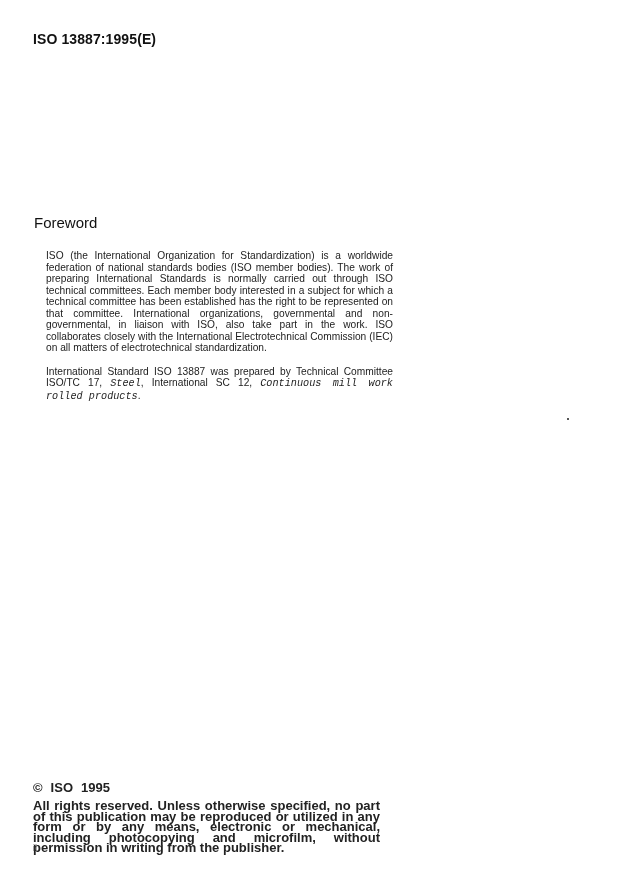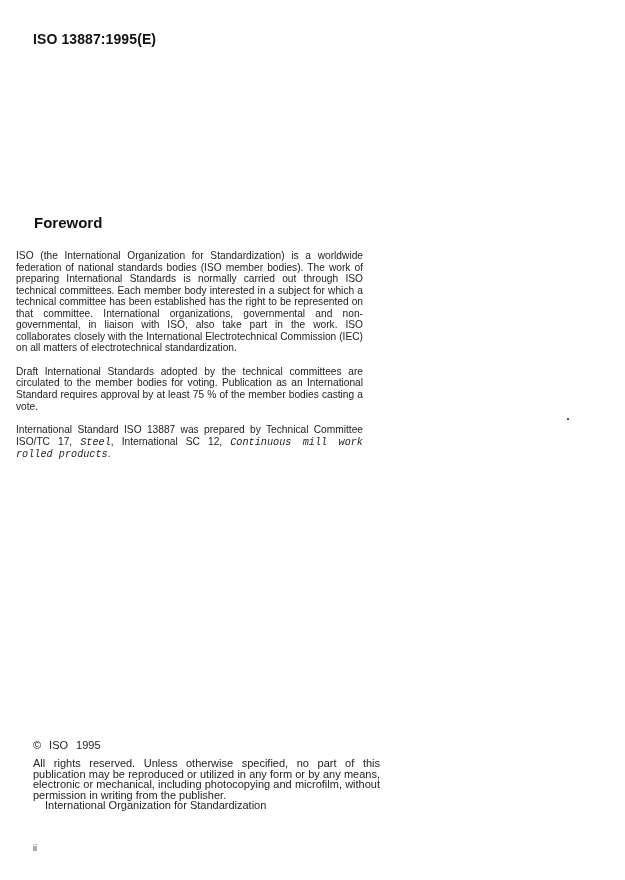--- a/index.html
+++ b/index.html
@@ -6,60 +6,58 @@
     body {
       width: 625px; height: 880px; position: relative; overflow: hidden;
       font-family: "Liberation Sans", "DejaVu Sans", sans-serif; color: #1a1a1a;
     }
     .header-id {
       position: absolute; left: 33px; top: 31px;
       font-size: 14px; font-weight: bold; letter-spacing: 0.1px; color: #111;
     }
     .section-title {
       position: absolute; left: 34px; top: 214px;
-      font-size: 15px; font-weight: bold; color: #111;
+      font-size: 15px; font-weight: normal; color: #111;
     }
     .body-col {
-      position: absolute; left: 16px; top: 250px; width: 347px;
+      position: absolute; left: 46px; top: 250px; width: 347px;
     }
     .para {
       font-size: 10.2px; line-height: 11.55px; text-align: justify;
       margin: 0 0 12px 0; color: #1c1c1c;
     }
     .para em { font-style: italic; font-family: Liberation Mono, monospace; }
     .speck {
       position: absolute; left: 567px; top: 418px; width: 2px; height: 2px; background: #555;
     }
     .footer {
-      position: absolute; left: 33px; top: 740px; width: 347px;
-      font-size: 11px; line-height: 10.4px; color: #222;
+      position: absolute; left: 33px; top: 783px; width: 347px;
+      font-size: 13px; line-height: 10.4px; color: #222; font-weight: bold;
     }
     .footer .rights { text-align: justify; margin-top: 8px; }
     .footer .addr { padding-left: 12px; }
     .footer .copy span { margin-right: 8px; }
     .page-num {
       position: absolute; left: 33px; top: 843px; font-size: 9px; color: #333; text-align: right;
     }
   </style>
 </head>
 <body>
 
 <div class="header-id">ISO 13887:1995(E)</div>
 
 <h1 class="section-title" style="margin:0;">Foreword</h1>
 
 <div class="body-col">
   <p class="para">ISO (the International Organization for Standardization) is a worldwide federation of national standards bodies (ISO member bodies). The work of preparing International Standards is normally carried out through ISO technical committees. Each member body interested in a subject for which a technical committee has been established has the right to be represented on that committee. International organizations, governmental and non-governmental, in liaison with ISO, also take part in the work. ISO collaborates closely with the International Electrotechnical Commission (IEC) on all matters of electrotechnical standardization.</p>
-  <p class="para">Draft International Standards adopted by the technical committees are circulated to the member bodies for voting. Publication as an International Standard requires approval by at least 75 % of the member bodies casting a vote.</p>
   <p class="para"><span>International Standard ISO 13887 was prepared by Technical Committee ISO/TC 17, </span><em>Steel</em><span>, International SC 12, </span><em>Continuous mill work rolled products</em><span>.</span></p>
 </div>
 
 <div class="speck"></div>
 
 <div class="footer">
   <div class="copy">
     <span>©</span><span>ISO</span><span>1995</span>
   </div>
   <div class="rights">All rights reserved. Unless otherwise specified, no part of this publication may be reproduced or utilized in any form or by any means, electronic or mechanical, including photocopying and microfilm, without permission in writing from the publisher.</div>
-  <div class="addr">International Organization for Standardization</div>
 </div>
 
 <div class="page-num">ii</div>
 
 </body></html>

